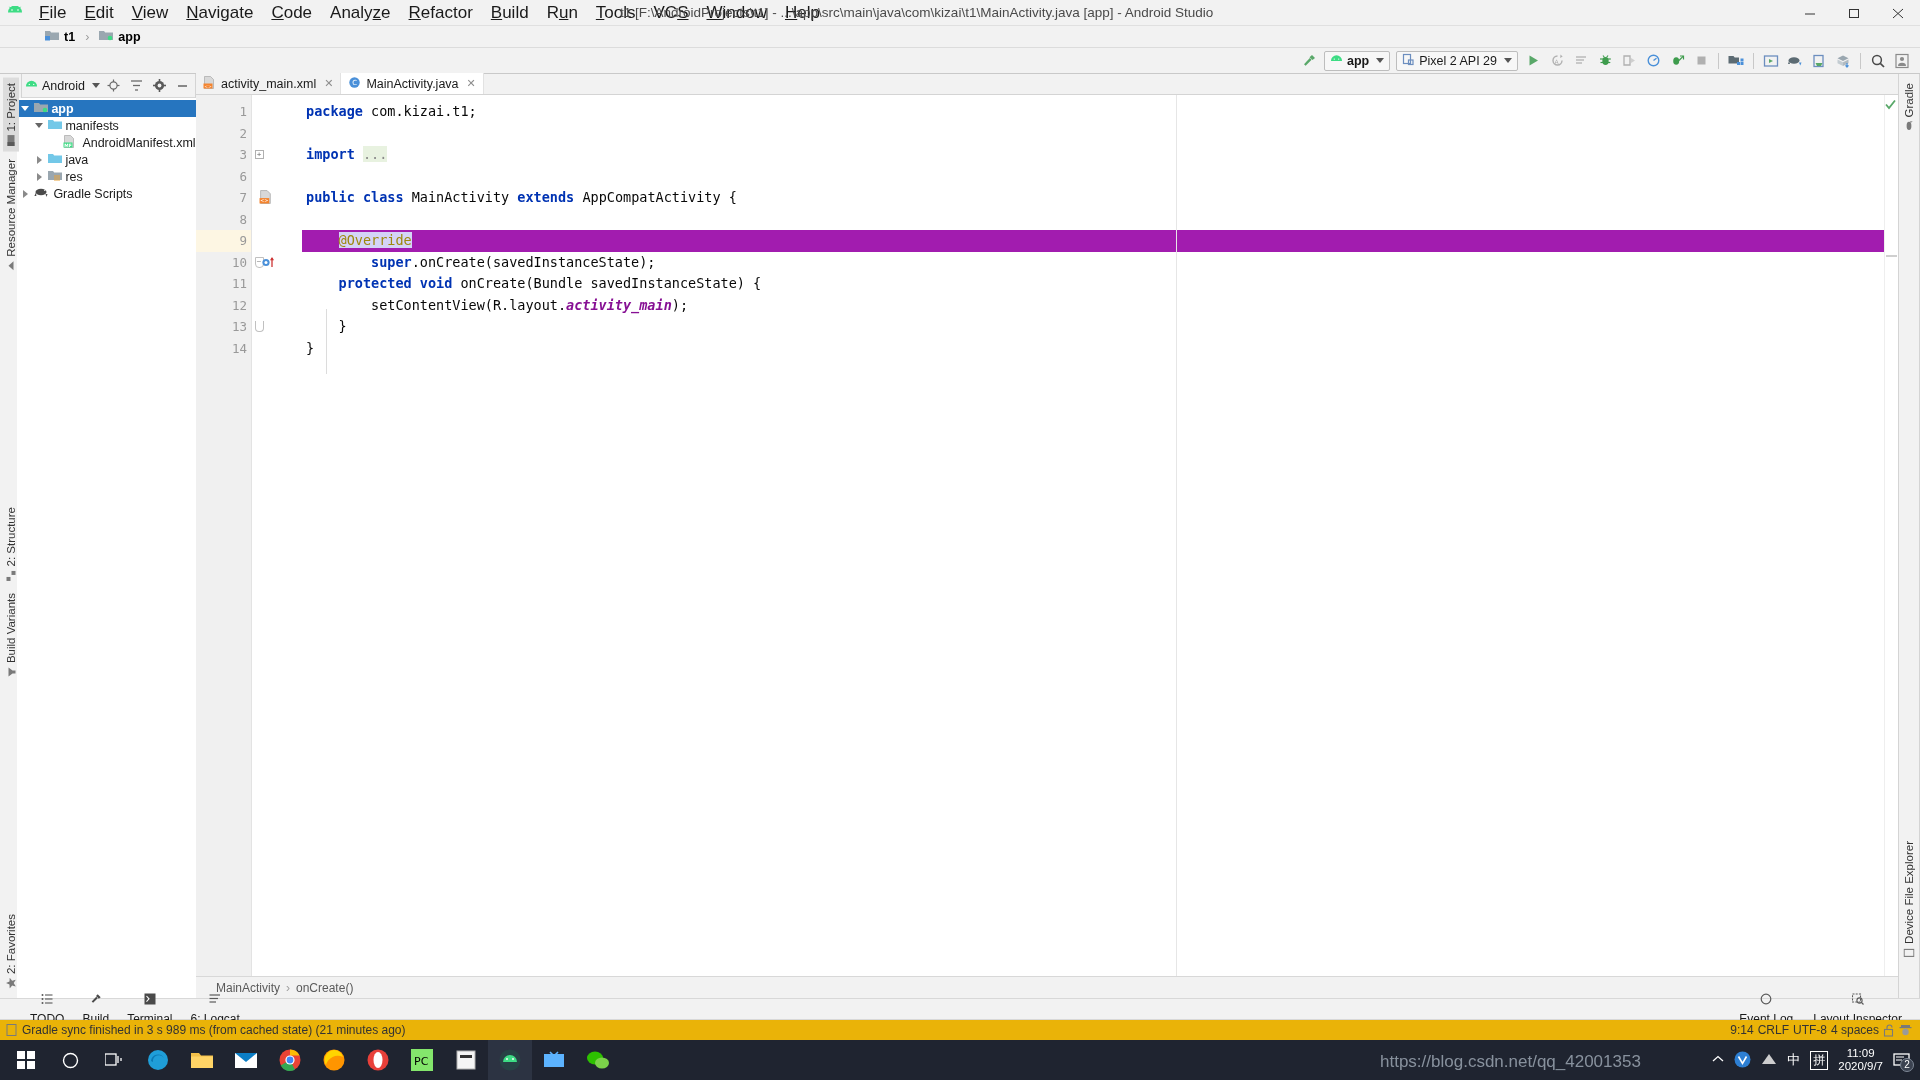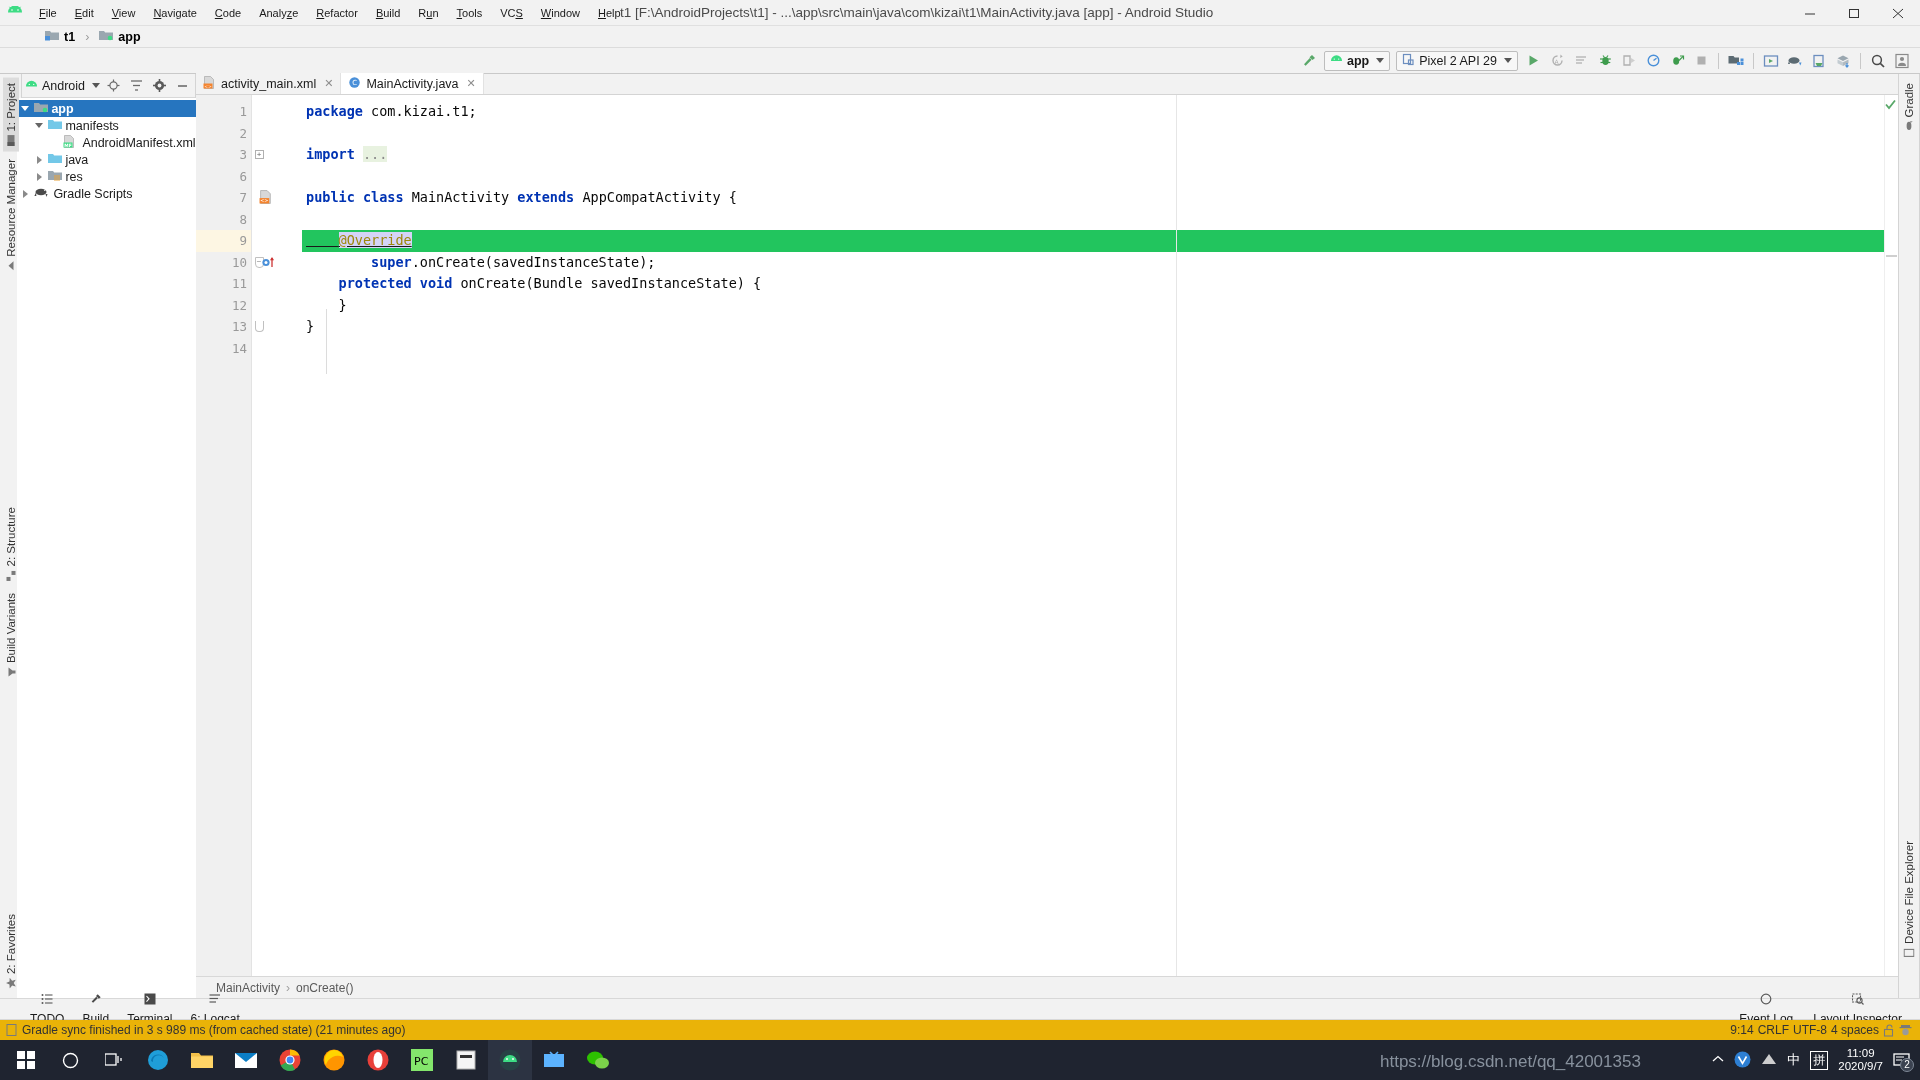--- a/index.html
+++ b/index.html
@@ -14,21 +14,21 @@
 
   
   .titlebar {
     height:26px; background:#f2f2f2; display:flex; align-items:center;
     border-bottom:1px solid #e0e0e0; flex:0 0 26px; position:relative;
   }
   .and-logo { width:30px; display:flex; align-items:center; justify-content:center; }
   .and-logo svg { display:block; }
   .menu { display:flex; align-items:center; gap:0px; }
   .menu-item {
-    padding:3px 9px; font-size:11px; color:#1a1a1a; white-space:nowrap; cursor:default;text-align:center;
+    padding:3px 9px; font-size:17px; color:#1a1a1a; white-space:nowrap; cursor:default;text-align:center;
   }
   .menu-item .mn { text-decoration:underline; }
   .win-title {
     position:absolute; left:620px; top:0; height:26px; line-height:26px;
     font-size:13.5px; color:#4a4a4a; white-space:nowrap;
   }
   .win-btns { position:absolute; right:0; top:0; height:26px; display:flex; }
   .win-btn { width:44px; height:26px; display:flex; align-items:center; justify-content:center; color:#333; }
 
   
@@ -118,21 +118,21 @@
     width:9px;height:9px;border:1px solid #b0b0b0;background:#fff; display:flex;
     align-items:center;justify-content:center; font-size:8px; line-height:1; color:#666;
   }
   .fold-round { width:9px;height:11px;border:1px solid #c0c0c0;border-radius:0 0 4px 4px;background:#fff;
     display:flex;align-items:flex-start;justify-content:center;font-size:8px;line-height:7px;color:#888; }
   .code {
     flex:1; font-family:"DejaVu Sans Mono", monospace; font-size:13.5px;
     padding-top:6px; position:relative; min-width:0; overflow:hidden;
   }
   .cl { height:21.5px; line-height:21.5px; white-space:pre; padding-left:4px;margin-left:36px; }
-  .cl.hl { background:#22c55e;text-decoration:underline; }
+  .cl.hl { background:#a21caf; }
   .kw { color:#0033b3; font-weight:bold; }
   .ann { color:#9e880d; }
   .annsel { background:#d4d4f7; }
   .fld { color:#871094; font-style:italic; font-weight:bold; }
   .imp { background:#e8f2e0; color:#8a8a8a; }
   .pln { color:#080808; }
   .indentline { position:absolute; width:1px; background:#dcdcdc; }
 
   .rightmargin { position:absolute; top:0; bottom:0; width:1px; background:#e6e6e6; }
   .errstripe { width:14px; flex:0 0 14px; background:#fff; border-left:1px solid #eee; position:relative; }
@@ -652,20 +652,21 @@
           <div class="indentline" style="left:60px; top:214px; height:65px;"></div>
           <div class="cl"><span class="kw">package</span><span class="pln"> com.kizai.t1;</span></div>
           <div class="cl"> </div>
           <div class="cl"><span class="kw">import</span><span class="pln"> </span><span class="imp">...</span></div>
           <div class="cl"> </div>
           <div class="cl"><span class="kw">public class</span><span class="pln"> MainActivity </span><span class="kw">extends</span><span class="pln"> AppCompatActivity {</span></div>
           <div class="cl"> </div>
           <div class="cl hl"><span class="pln">    </span><span class="ann annsel">@Override</span></div>
           <div class="cl"><span class="pln">        </span><span class="kw">super</span><span class="pln">.onCreate(savedInstanceState);</span></div>
           <div class="cl"><span class="pln">    </span><span class="kw">protected void</span><span class="pln"> onCreate(Bundle savedInstanceState) {</span></div>
+          <div class="cl"><span class="pln">        setContentView(R.layout.</span><span class="fld">activity_main</span><span class="pln">);</span></div>
           <div class="cl"><span class="pln">    }</span></div>
           <div class="cl"><span class="pln">}</span></div>
           <div class="rightmargin" style="left:910px;"></div>
         </div>
 
         <div class="errstripe">
           <div style="position:absolute;top:3px;right:2px;">
             <svg width="11" height="11" viewBox="0 0 11 11">
                 <path d="M1 5.5 L4 9 L10 1.5" stroke="#59a869" stroke-width="1.8" fill="none"></path>
               </svg>

